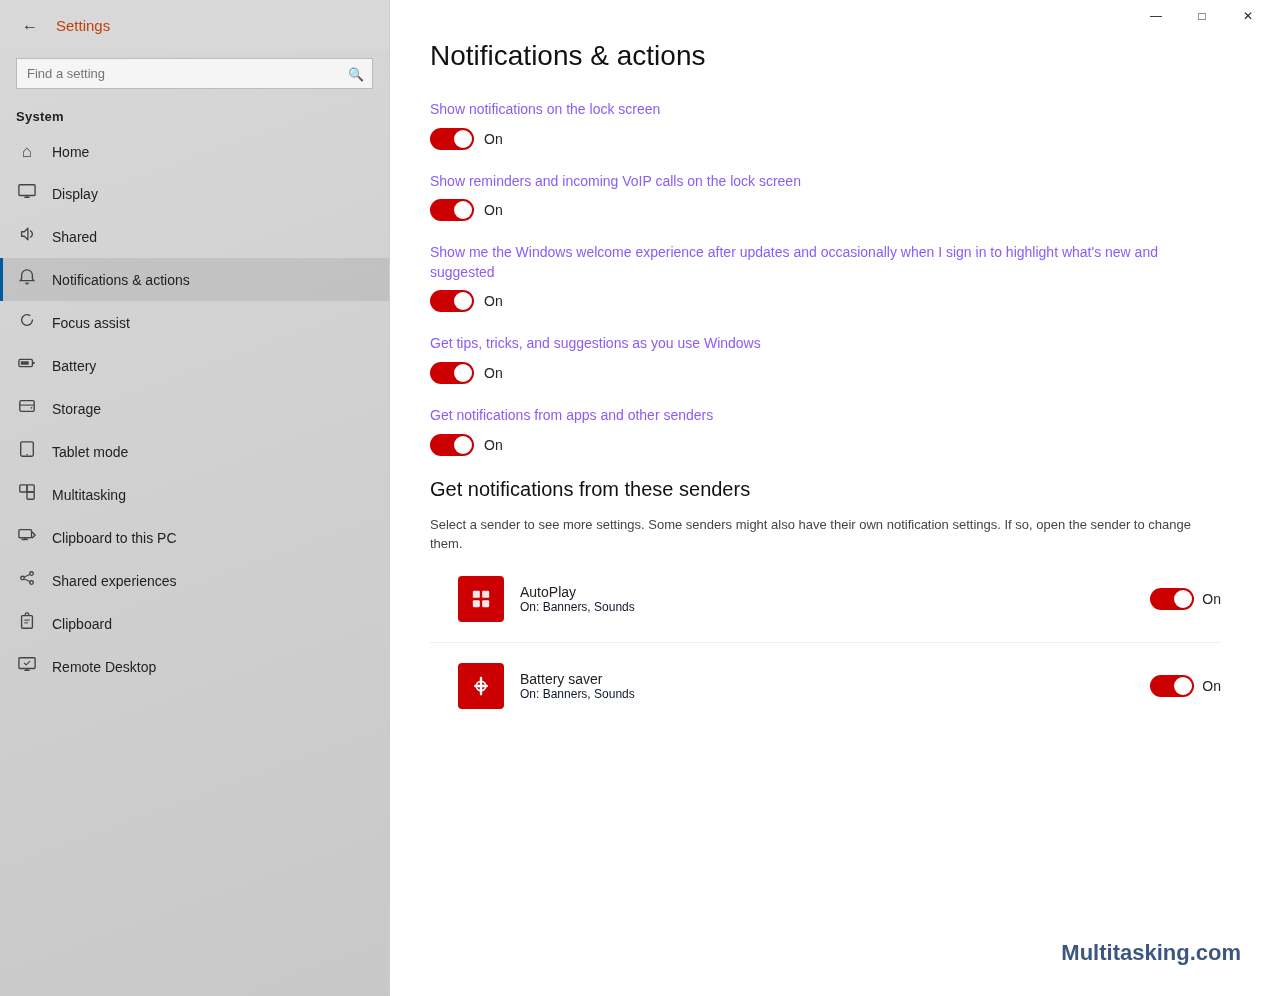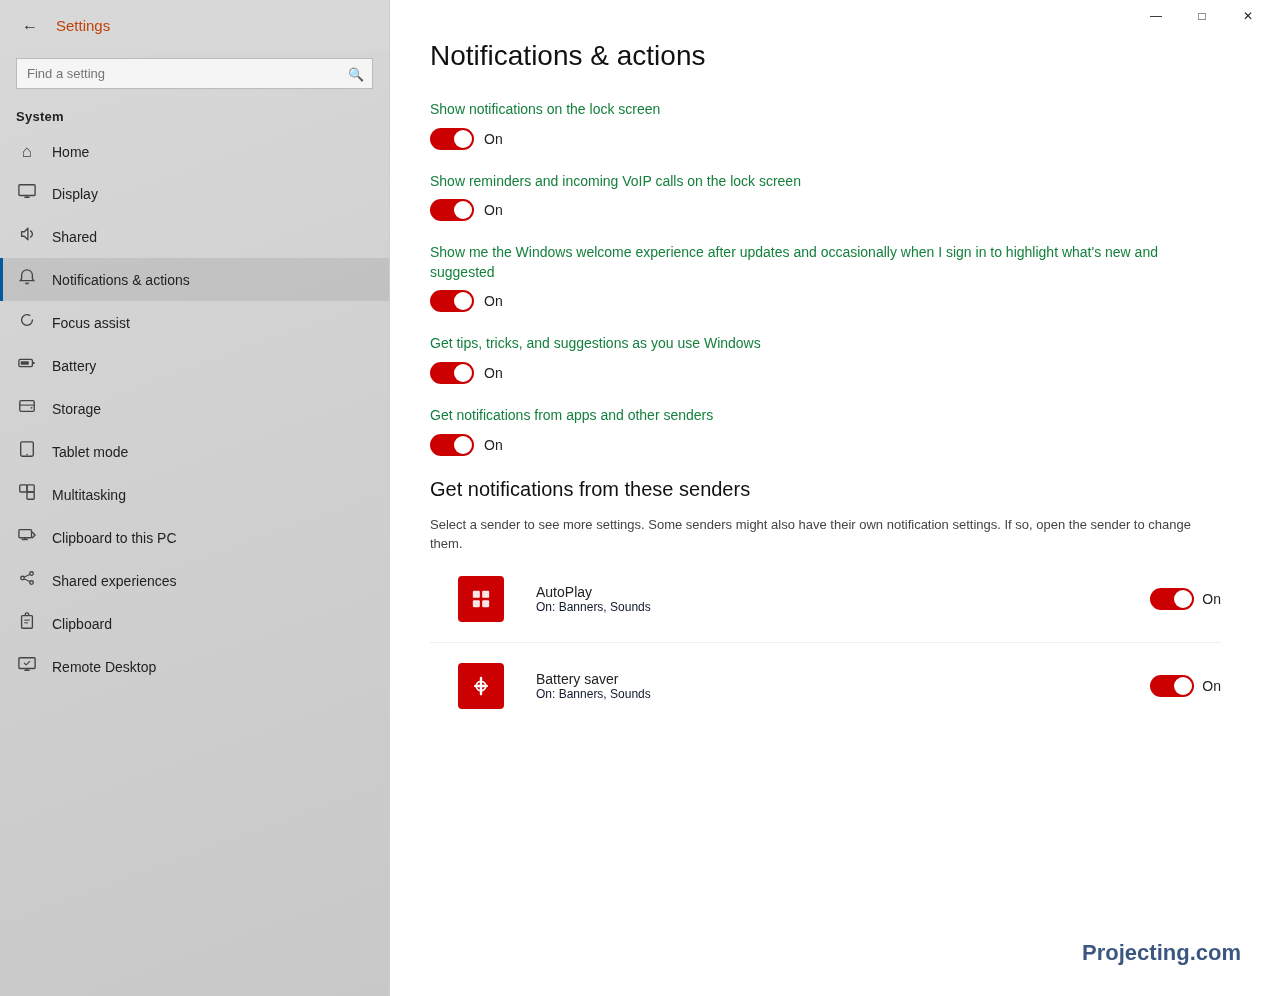--- a/index.html
+++ b/index.html
@@ -129,21 +129,21 @@
 
     .page-title {
       font-size: 28px;
       font-weight: 300;
       color: #111;
       margin-bottom: 28px;
     }
 
     .setting-label {
       font-size: 14px;
-      color: #15803d;
+      color: #8b5cf6;
       margin-bottom: 8px;
       line-height: 1.4;
     }
     .setting-row {
       display: flex;
       align-items: center;
       gap: 10px;
       margin-bottom: 22px;
     }
     .toggle {
@@ -181,21 +181,21 @@
     .section-description {
       font-size: 13px;
       color: #444;
       line-height: 1.5;
       margin-bottom: 22px;
     }
 
     .sender-row {
       display: flex;
       align-items: center;
-      gap: 32px;
+      gap: 16px;
       margin-bottom: 20px;
       padding-left: 28px;
     }
     .sender-icon {
       width: 46px;
       height: 46px;
       background: #c00;
       border-radius: 4px;
       display: flex;
       align-items: center;
@@ -492,14 +492,14 @@
     <div class="sender-info">
       <div class="sender-name">Battery saver</div>
       <div class="sender-sub">On: Banners, Sounds</div>
     </div>
     <div class="sender-toggle-area">
       <div class="toggle"></div>
       <span class="toggle-label">On</span>
     </div>
   </div>
 
-  <div class="watermark">Projecting.com</div>
+  <div class="watermark">Multitasking.com</div>
 </div>
 
 </body></html>

